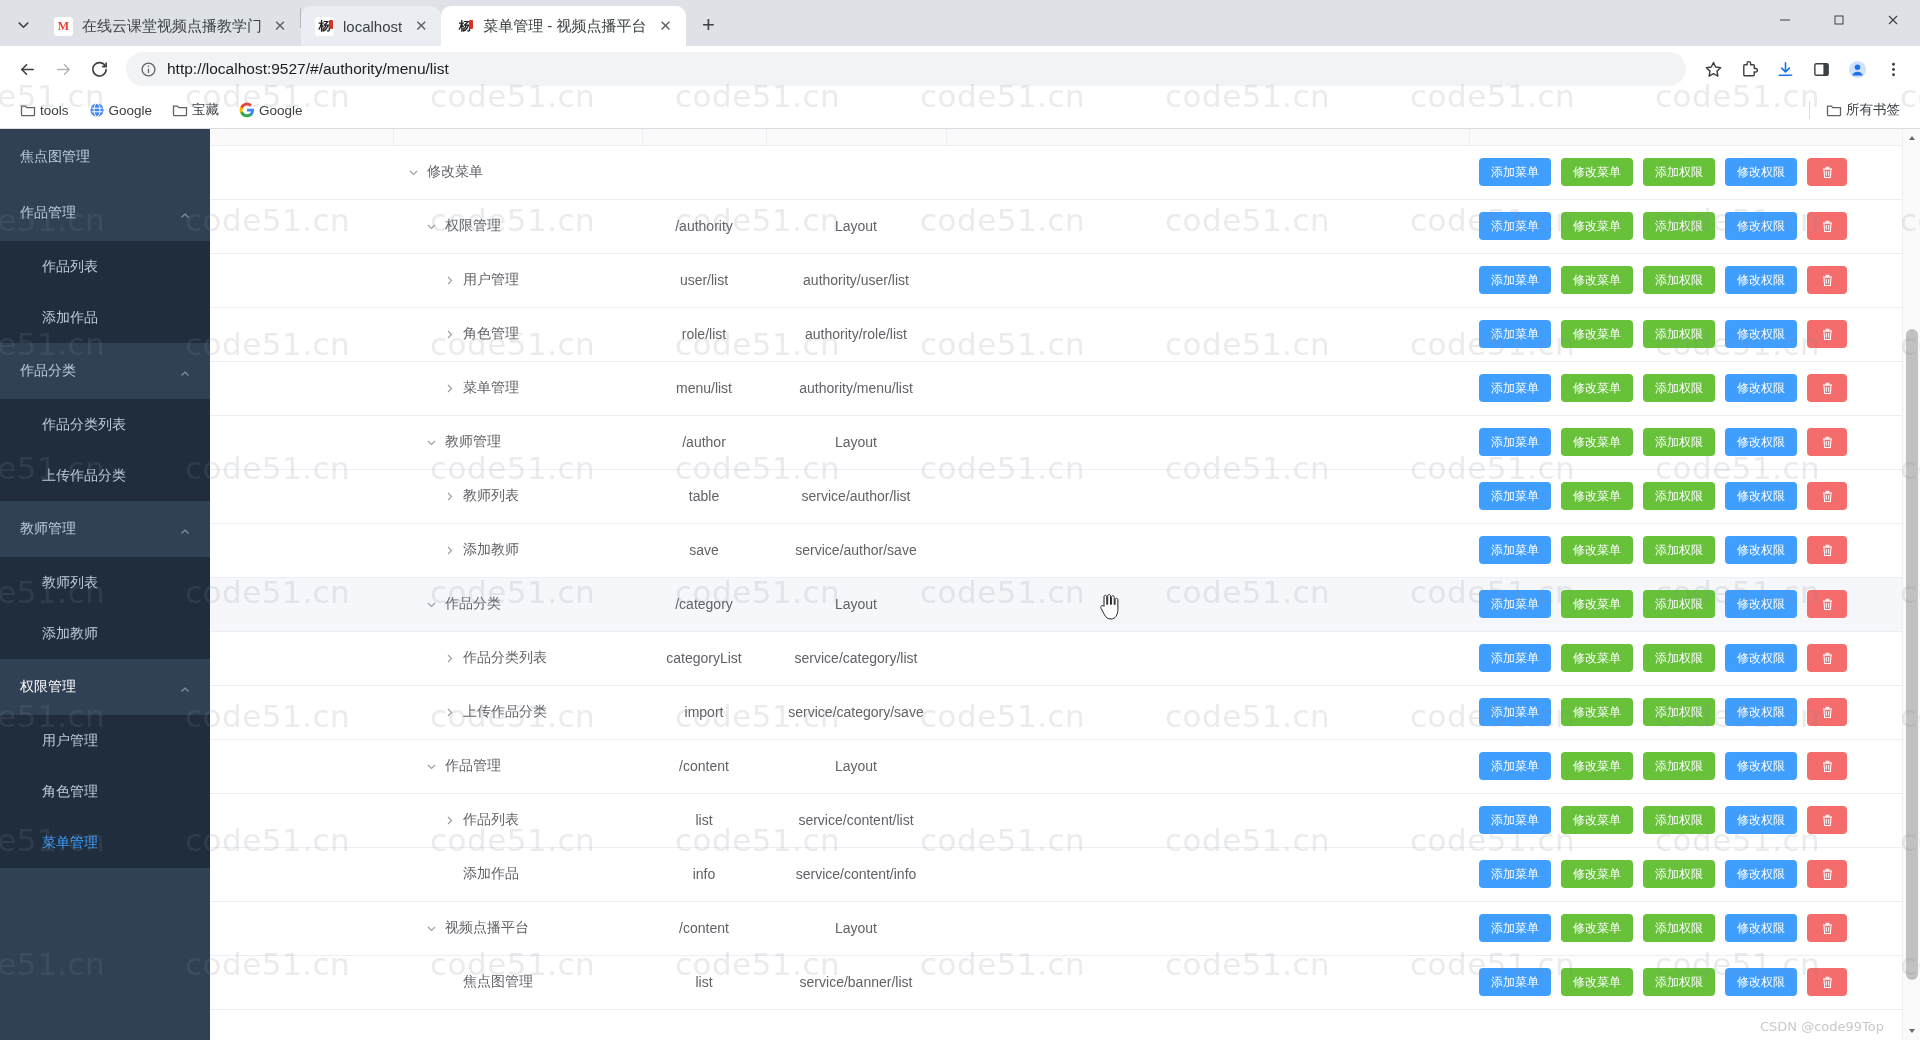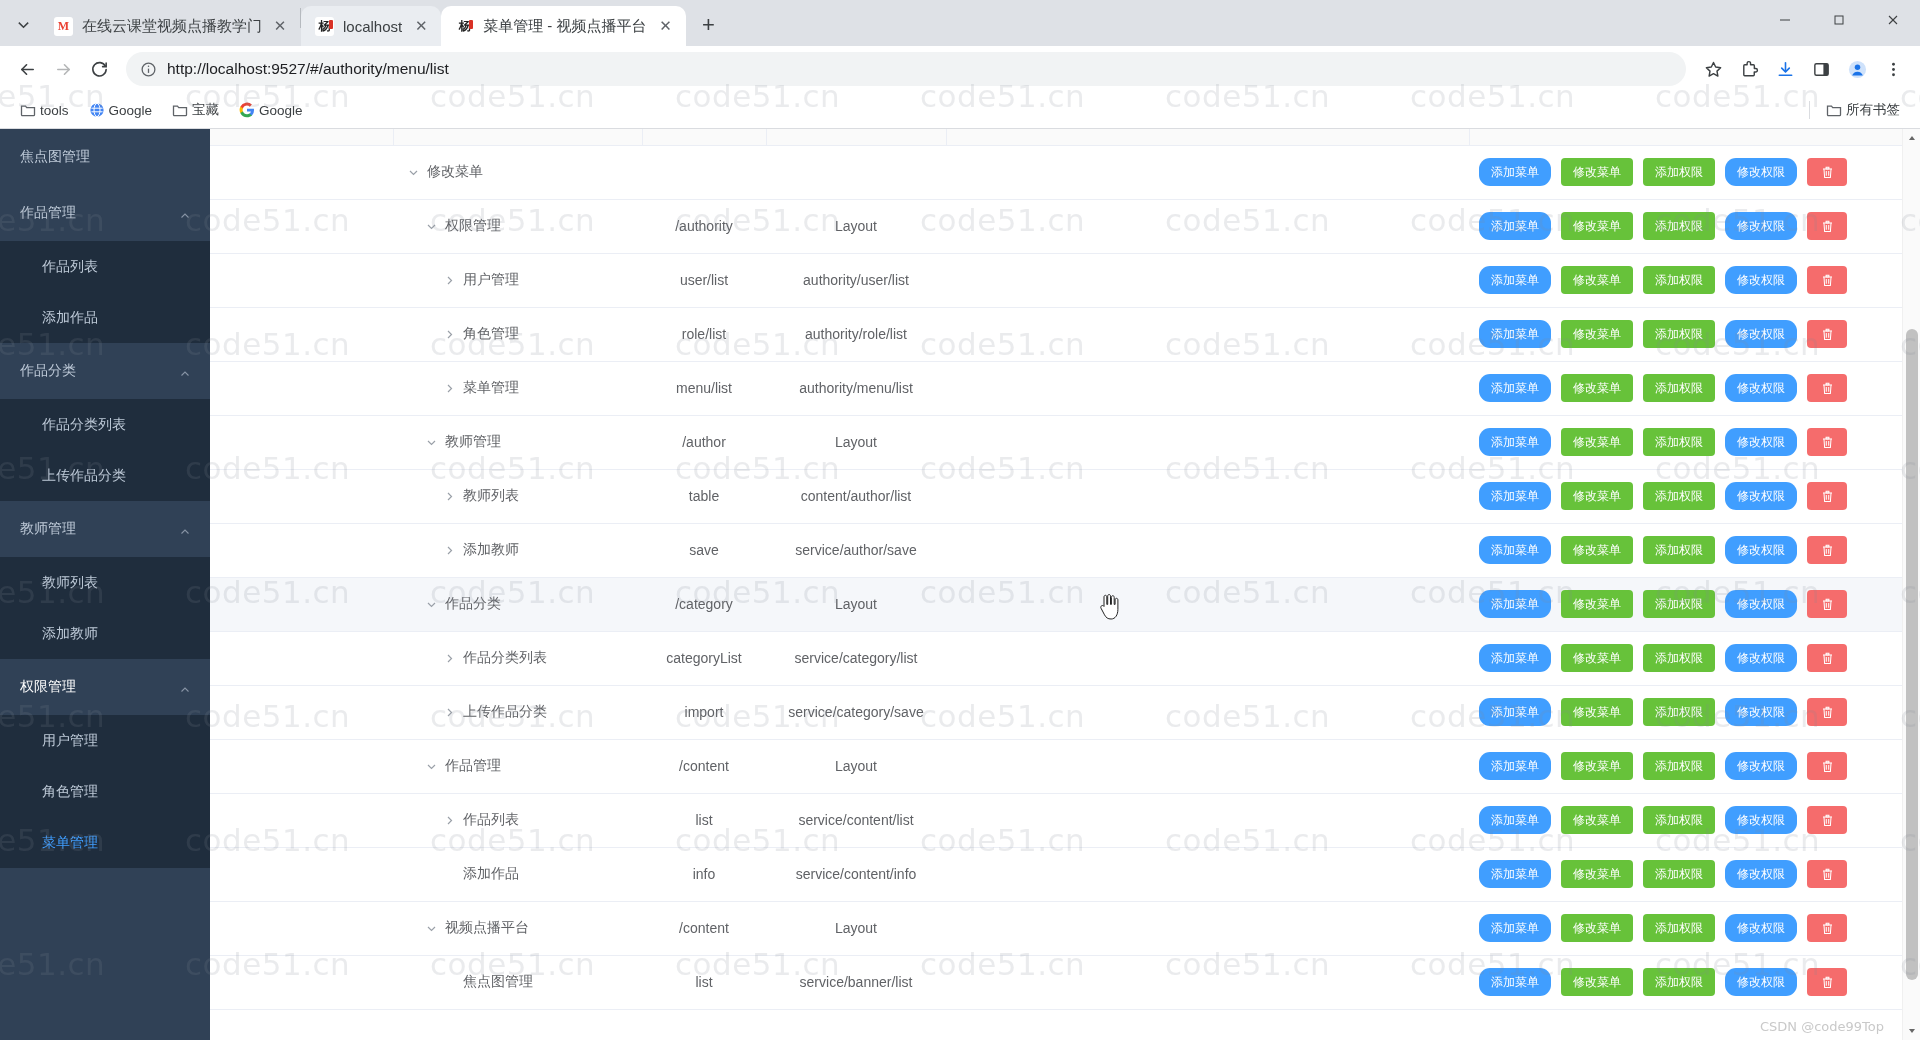--- a/index.html
+++ b/index.html
@@ -167,21 +167,21 @@
   .lvl1 { padding-left: 22px; }
   .lvl2 { padding-left: 40px; }
   .cc { text-align: center; }
 
   .btns { display: flex; gap: 10px; align-items: center; }
   .btn {
     height: 28px; border-radius: 4px; border: none; color: #fff;
     font-size: 12px; padding: 0 12px; cursor: pointer; line-height: 28px;
     font-family: "Liberation Sans", sans-serif; white-space: nowrap;
   }
-  .btn.blue { background: #409eff; border-radius: 11px; }
+  .btn.blue { background: #409eff; }
   .btn.green { background: #67c23a; }
   .btn.red {
     background: #f56c6c; width: 40px; padding: 0;
     display: flex; align-items: center; justify-content: center;
   }
   .btn.red svg { width: 13px; height: 13px; }
 
   
   .app-scroll {
     position: absolute; right: 0; top: 0; bottom: 0; width: 18px;
@@ -675,21 +675,21 @@
                   <span class="name-cell lvl2">
                     <span class="caret">
                       <svg viewBox="0 0 13 13" fill="none" stroke="#9aa0a8" stroke-width="1.2">
                         <path d="M5 3l3.5 3.5L5 10"></path>
                       </svg>
                     </span>
                     <span>教师列表</span>
                   </span>
                 </td>
                 <td class="cc"><span>table</span></td>
-                <td class="cc"><span>content/author/list</span></td>
+                <td class="cc"><span>service/author/list</span></td>
                 <td></td>
                 <td>
                   <span class="btns">
                     <button class="btn blue">添加菜单</button>
                     <button class="btn green">修改菜单</button>
                     <button class="btn green">添加权限</button>
                     <button class="btn blue">修改权限</button>
                     <button class="btn red">
                       <svg viewBox="0 0 13 14" fill="none" stroke="#fff" stroke-width="1.1">
                         <path d="M1.6 3.2h9.8"></path>

